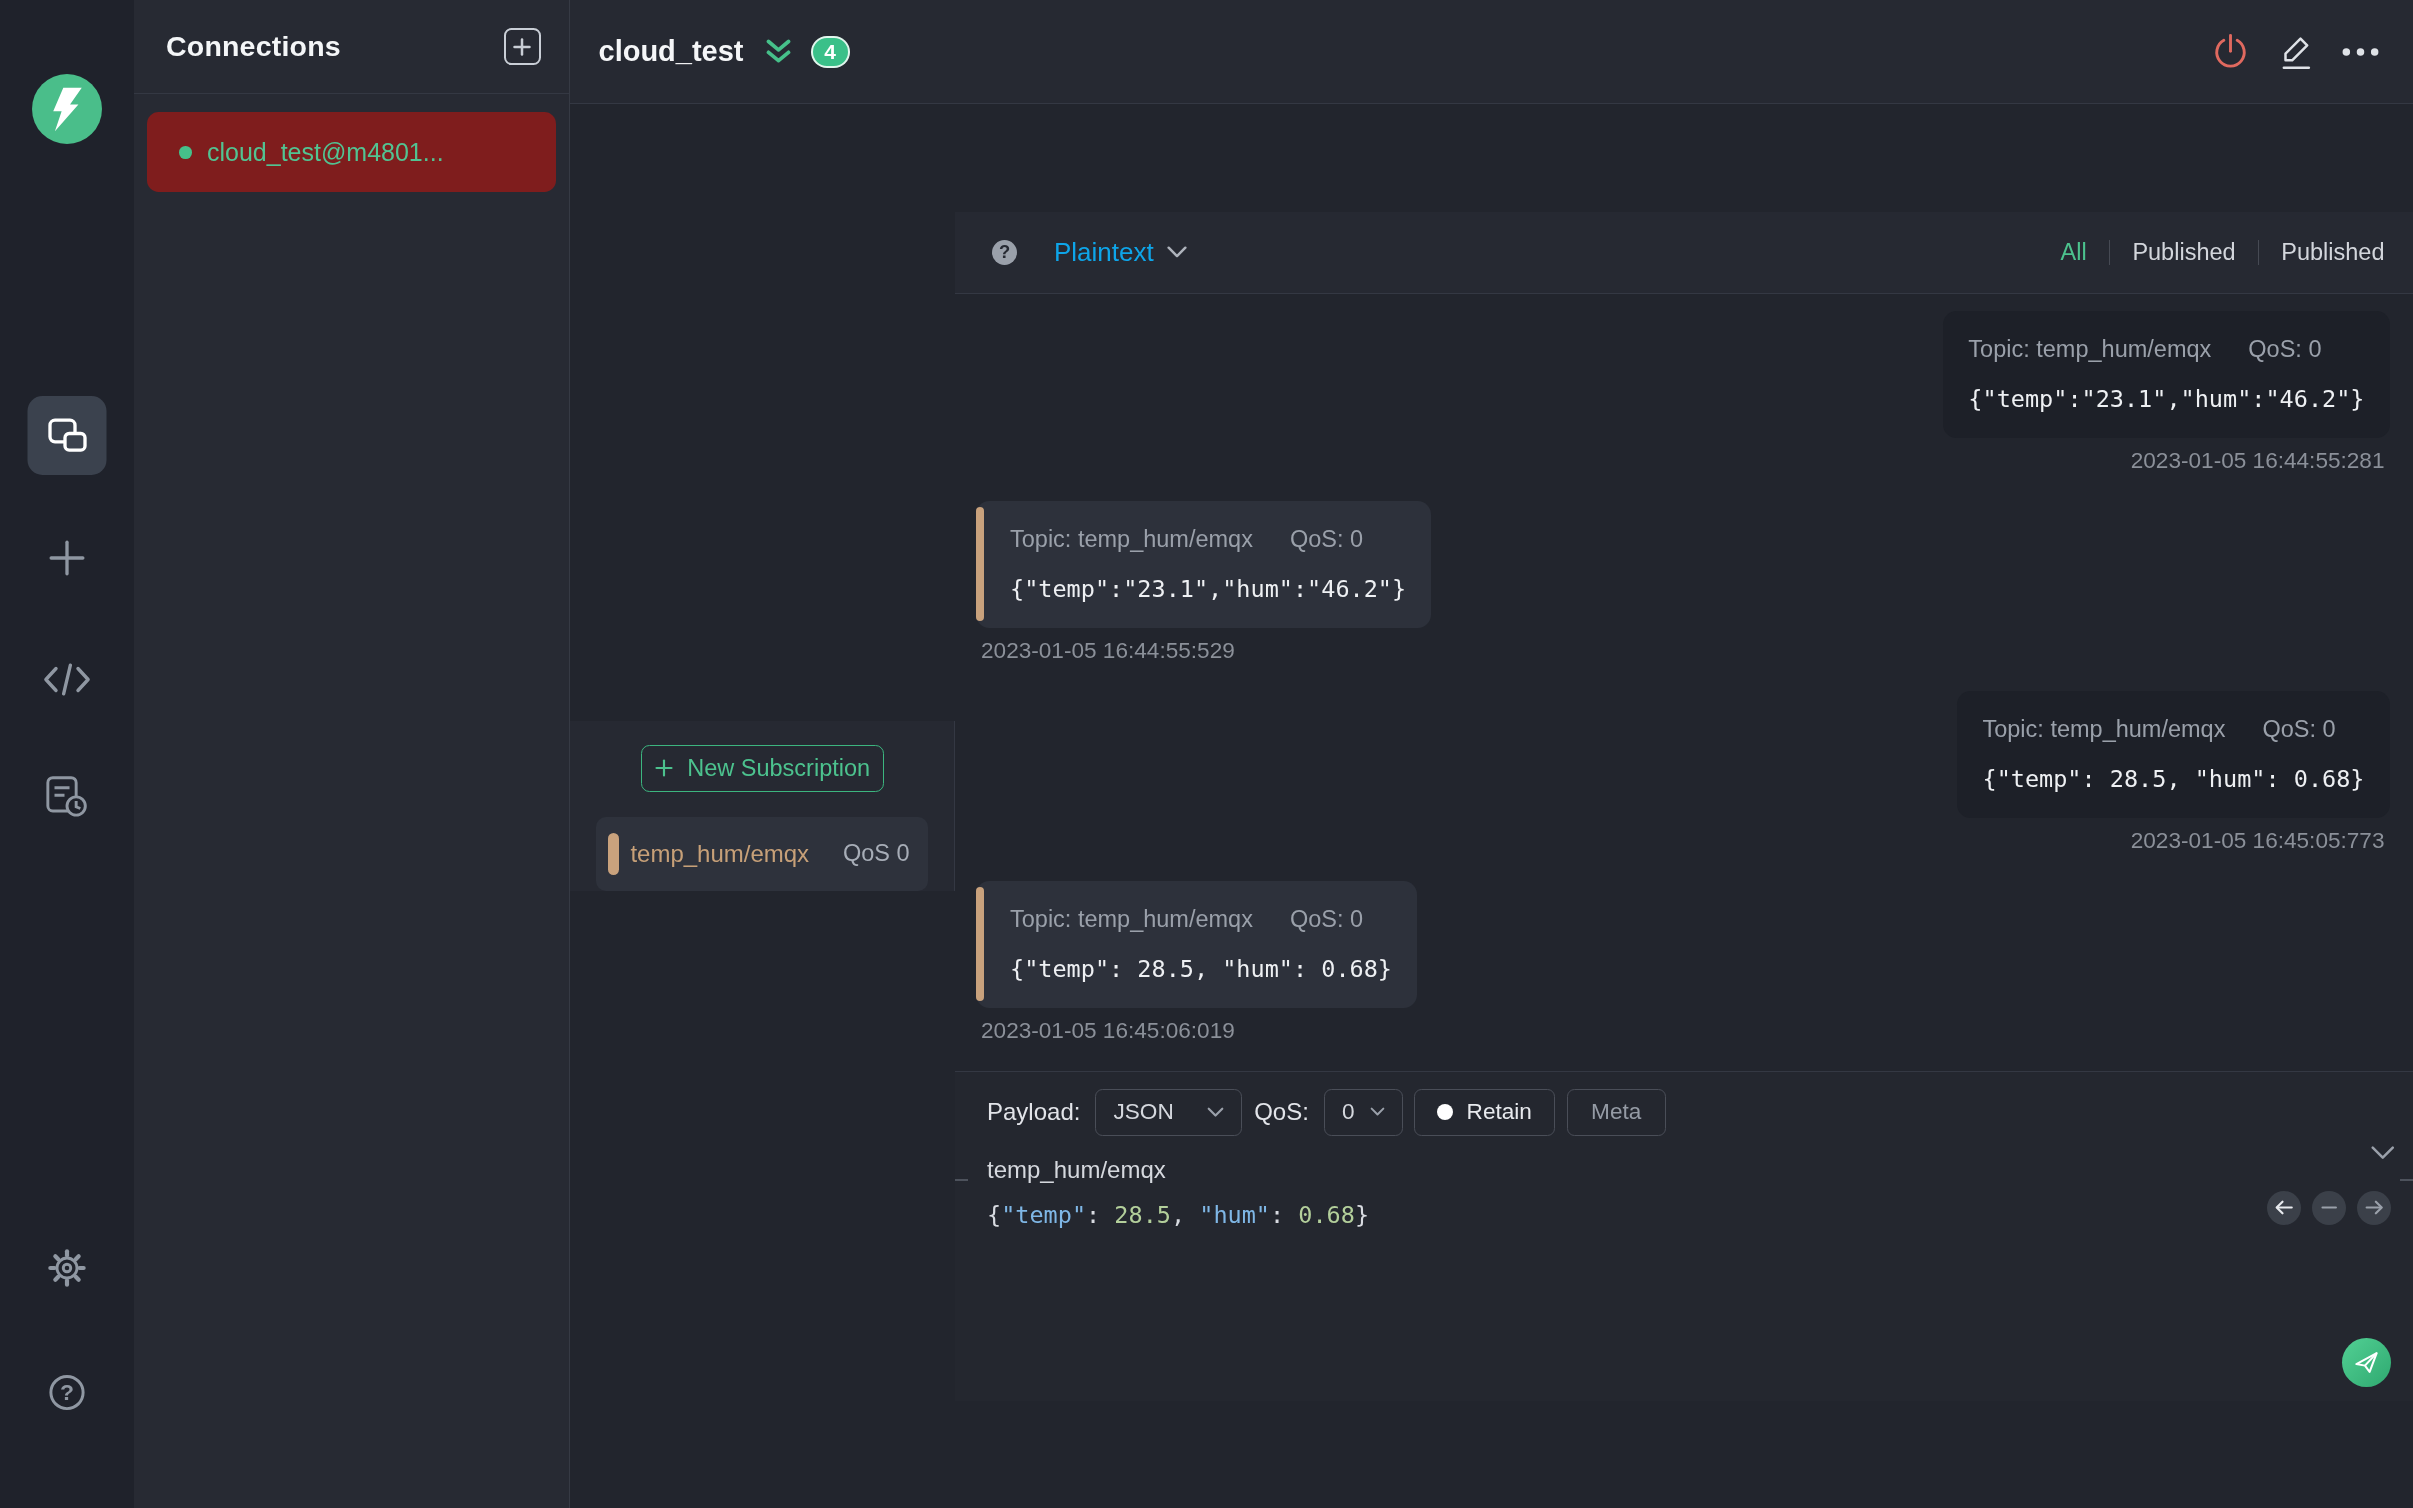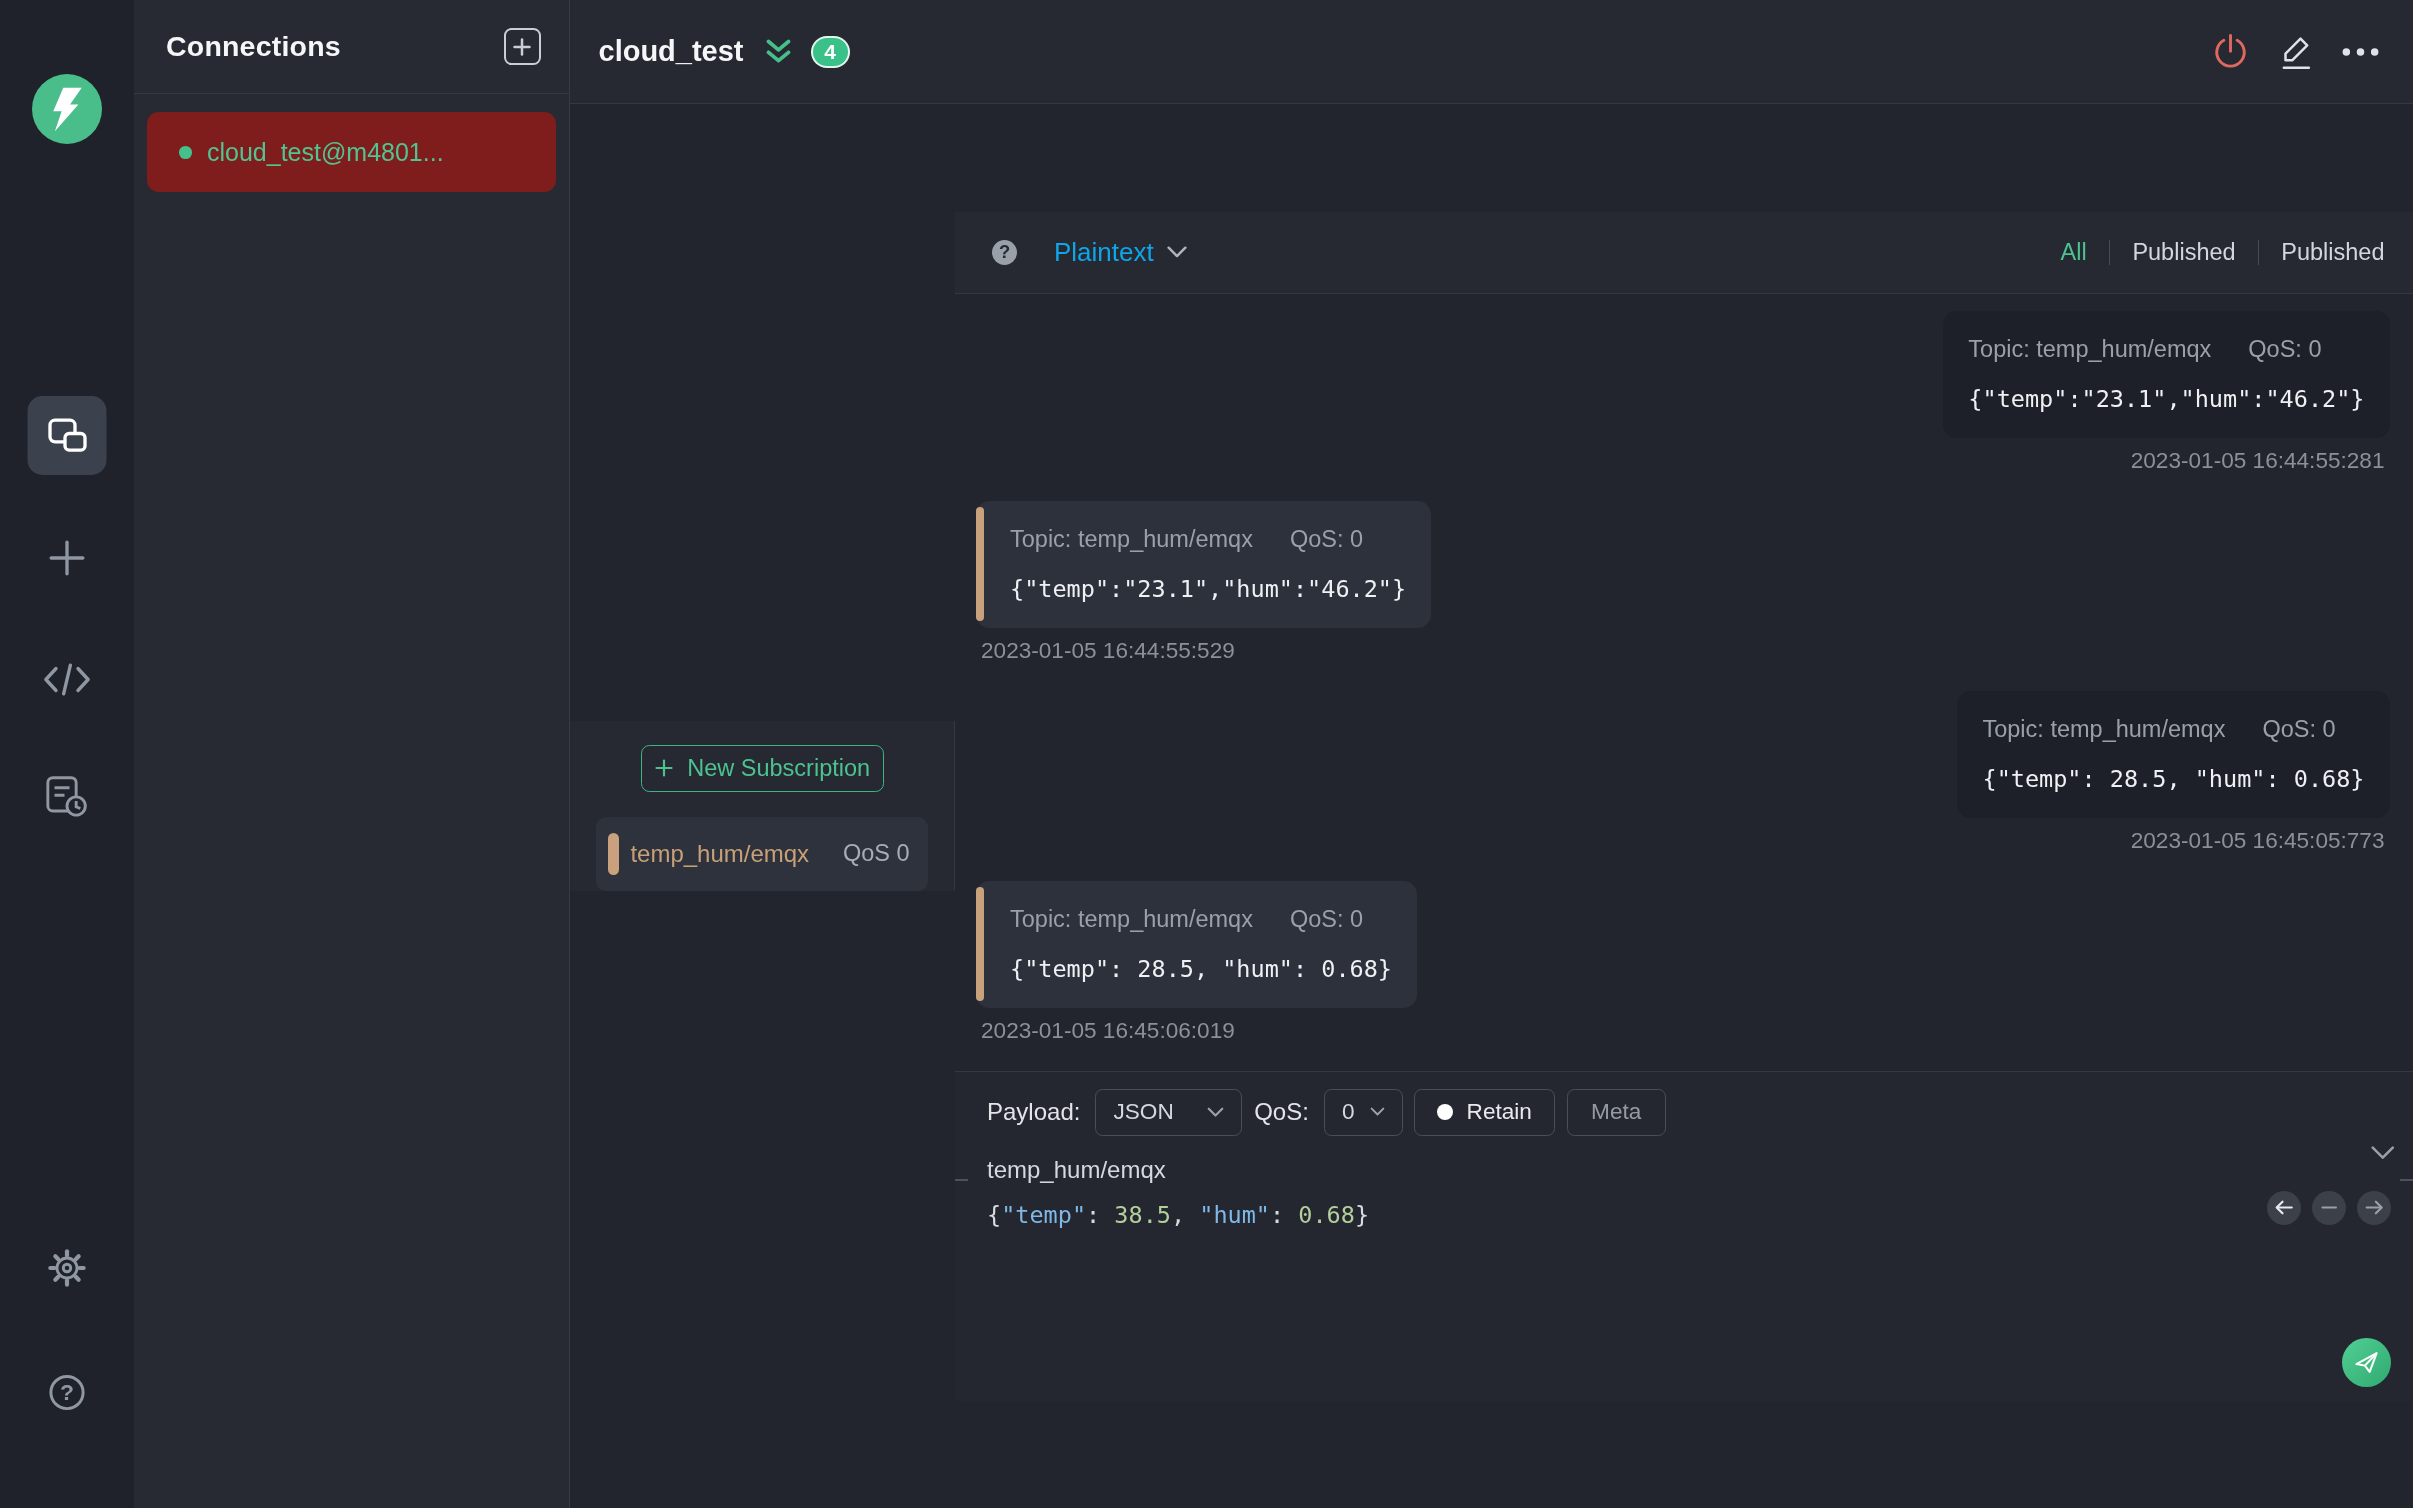--- a/index.html
+++ b/index.html
@@ -432,21 +432,21 @@
         </div>
         <span class="collapse-editor">
           <svg width="23.5" height="14.2" viewBox="0 0 28 17" fill="none" stroke="#9aa0aa" stroke-width="3" stroke-linecap="round" stroke-linejoin="round">
             <polyline points="2,2 14,14 26,2"></polyline>
           </svg>
         </span>
 
         <span class="edge-tick left"></span>
         <span class="edge-tick right"></span>
 
-        <div class="editor-line"><span class="tok-punct">{</span><span class="tok-key">"temp"</span><span class="tok-punct">: </span><span class="tok-number">38.5</span><span class="tok-punct">, </span><span class="tok-key">"hum"</span><span class="tok-punct">: </span><span class="tok-number">0.68</span><span class="tok-punct">}</span></div>
+        <div class="editor-line"><span class="tok-punct">{</span><span class="tok-key">"temp"</span><span class="tok-punct">: </span><span class="tok-number">28.5</span><span class="tok-punct">, </span><span class="tok-key">"hum"</span><span class="tok-punct">: </span><span class="tok-number">0.68</span><span class="tok-punct">}</span></div>
 
         <div class="history-nav">
           <button class="nav-circle">
             <span>
               <svg width="18.4" height="17" viewBox="0 0 22 20" fill="none" stroke="#e8eaee" stroke-width="2.6" stroke-linecap="round" stroke-linejoin="round">
                 <line x1="20" y1="10" x2="3" y2="10"></line>
                   <polyline points="9,3 2,10 9,17"></polyline>
               </svg>
             </span>
           </button>

